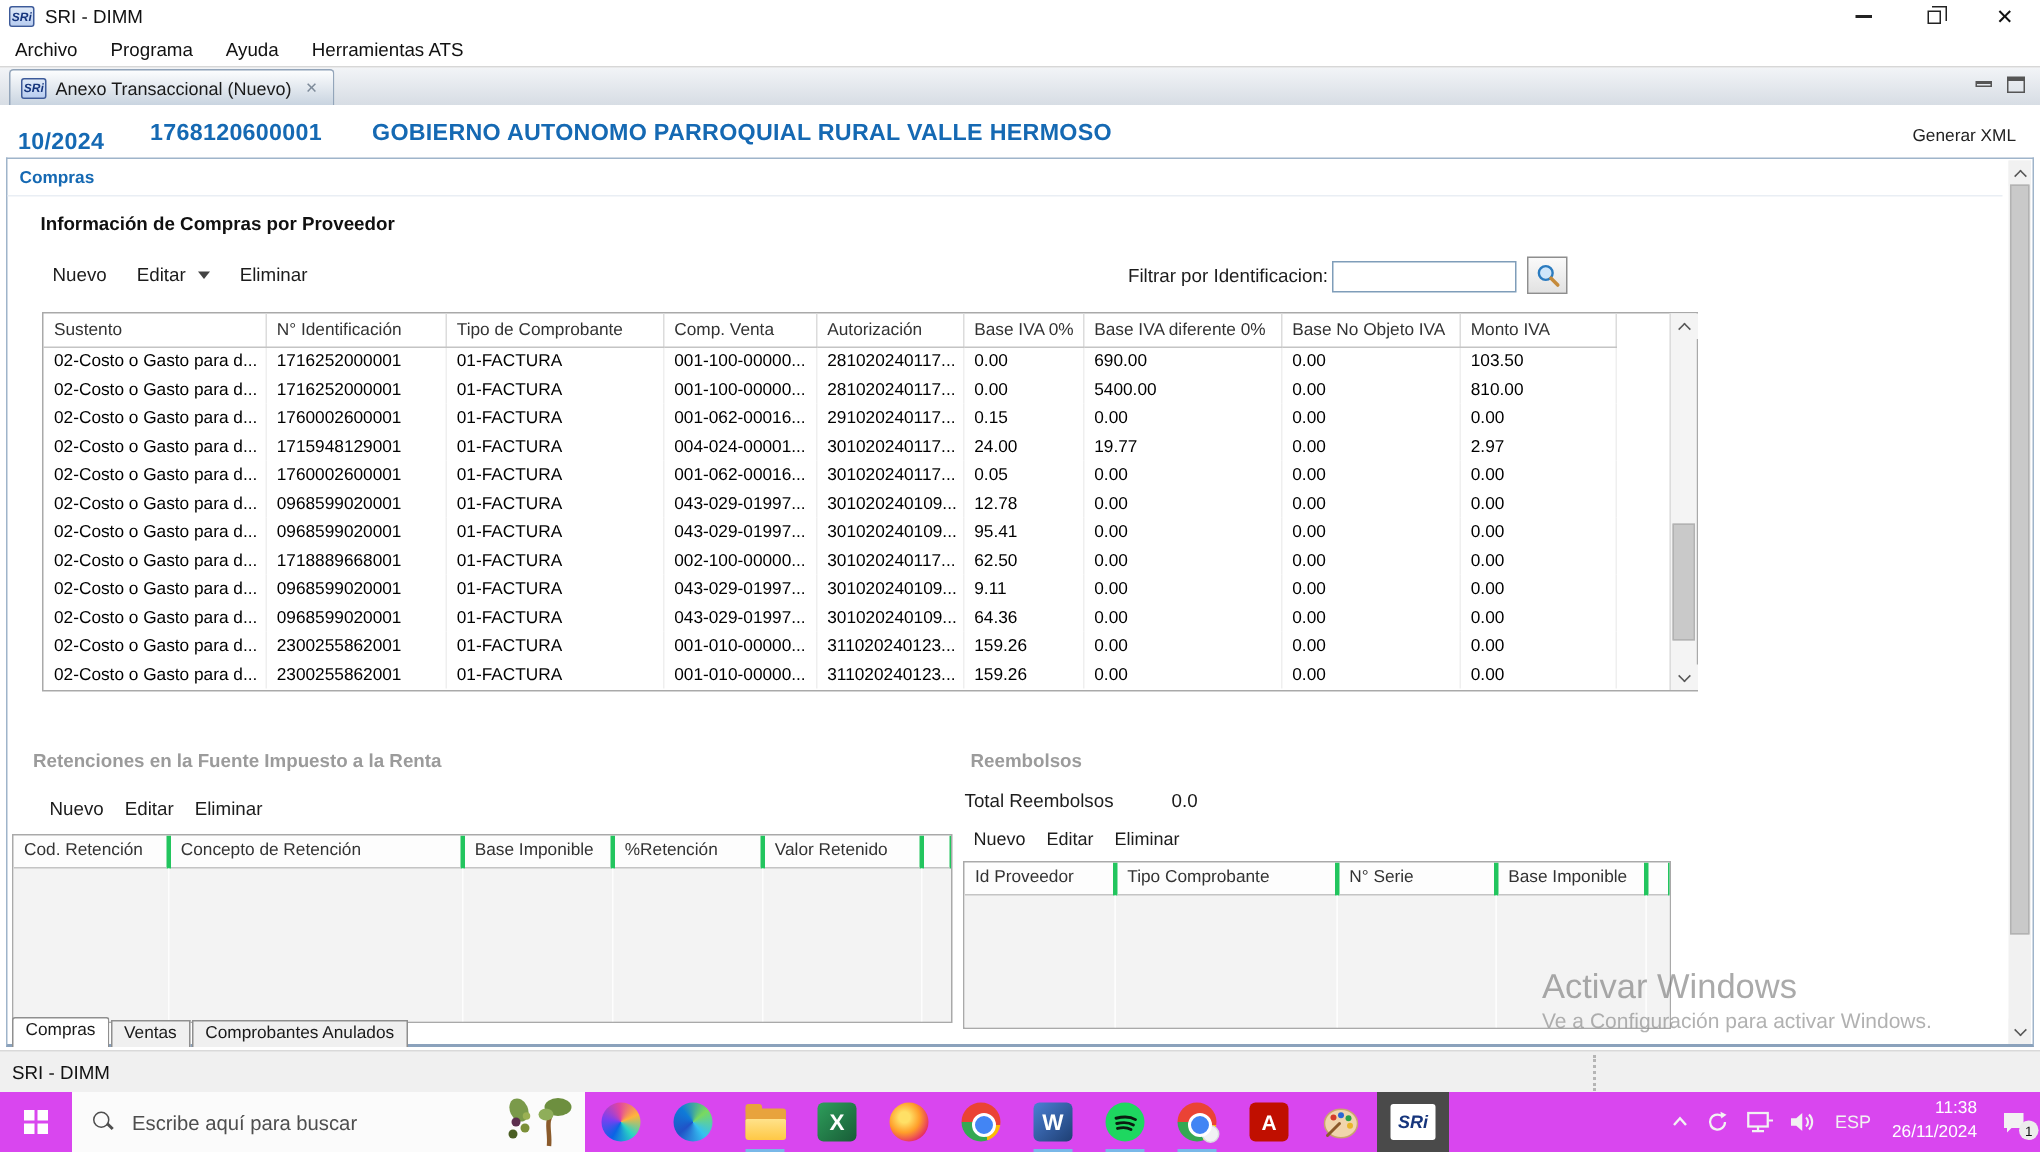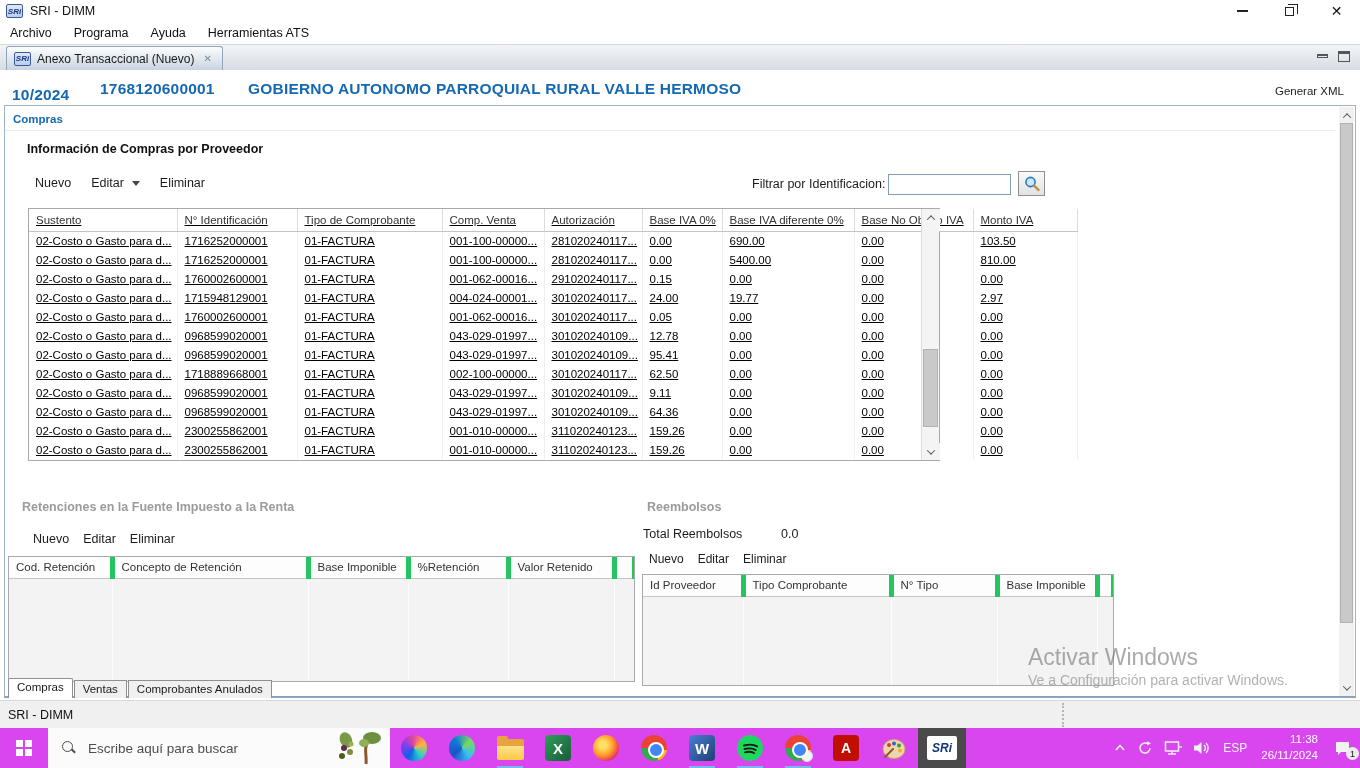--- a/index.html
+++ b/index.html
@@ -43,35 +43,35 @@
 
   .toolbar { position:absolute; display:flex; align-items:center; gap:20px; font-size:12.5px; color:#1c1c1c; }
   .tb-main { left:30px; top:70px; }
   .caret-down { width:0; height:0; border-left:4px solid transparent; border-right:4px solid transparent; border-top:5px solid #444; display:inline-block; margin-left:-12px; }
 
   .filter-label { position:absolute; left:747px; top:71px; font-size:12.5px; color:#1c1c1c; }
   .filter-input { position:absolute; left:883px; top:68px; width:123px; height:21px; border:1px solid #7f9db9; background:#fff; font-size:12px; padding:0 4px; }
   .filter-btn { position:absolute; left:1013px; top:65px; width:27px; height:25px; background:linear-gradient(#fafafa,#e2e2e2); border:1px solid #8e8e8e; display:flex; align-items:center; justify-content:center; }
 
   
-  .main-table-wrap { position:absolute; left:23px; top:102px; width:912px; height:253px; border:1px solid #a9a9a9; background:#fff;text-decoration:underline; }
+  .main-table-wrap { position:absolute; left:23px; top:102px; width:1104px; height:253px; border:1px solid #a9a9a9; background:#fff; }
   table.grid { border-collapse:collapse; table-layout:fixed; }
   .main-grid { width:1048px; }
   .main-grid th { height:22px; font-size:11.5px; font-weight:normal; color:#333; text-align:left; padding:0 0 0 7px; border-right:1px solid #dcdcdc; border-bottom:1px solid #c4c4c4; background:#fff; white-space:nowrap; overflow:hidden; }
   .main-grid td { height:19px; font-size:11.5px; color:#000; padding:0 0 0 7px; border-right:1px solid #efefef; white-space:nowrap; overflow:hidden; }
   .vscroll { position:absolute; right:0; top:0; width:18px; height:251px; background:#f4f4f4; border-left:1px solid #dcdcdc; }
   .sb-arrow { position:absolute; left:0; width:18px; height:17px; background:#f4f4f4; display:flex; align-items:center; justify-content:center; }
   .chev { width:6px; height:6px; border-left:1.6px solid #555; border-top:1.6px solid #555; }
   .chev.up { transform:rotate(45deg) translate(1px,1px); }
   .chev.down { transform:rotate(225deg) translate(1px,1px); }
   .sb-thumb { position:absolute; left:1px; width:15px; background:#c9c9c9; border:1px solid #b2b2b2; }
 
   
   .sec-title { position:absolute; font-size:12.5px; font-weight:bold; color:#9b9b9b;text-align:right; }
-  .sub-grid th { height:21px; font-size:11.5px; font-weight:normal; color:#333; text-align:left; padding:0 0 0 7px; border-right:5px solid #22c55e; border-bottom:1px solid #c4c4c4; background:#fdfdfd; white-space:nowrap; overflow:hidden; }
+  .sub-grid th { height:21px; font-size:11.5px; font-weight:normal; color:#333; text-align:left; padding:0 0 0 7px; border-right:3px solid #22c55e; border-bottom:1px solid #c4c4c4; background:#fdfdfd; white-space:nowrap; overflow:hidden; }
   .sub-grid td.emptycol { background:#f3f3f3; border-right:1px solid #fdfdfd; }
   .sub-wrap { position:absolute; border:1px solid #a9a9a9; background:#fff; overflow:hidden; }
   .total-row { position:absolute; font-size:12.5px; color:#1c1c1c; }
 
   
   .bottom-tabs { position:absolute; left:3px; top:572px; display:flex; align-items:flex-end; }
   .btab { height:18px; font-size:11.5px; color:#1a1a1a; background:#f0f0f0; border:1px solid #8f8f8f; border-bottom:none; padding:2px 8px 0 8px; margin-right:1px; }
   .btab.active { background:#fff; height:20px; border-radius:2px 2px 0 0; }
 
   
@@ -417,21 +417,21 @@
           <col style="width:100px">
           <col style="width:148px">
           <col style="width:106px">
           <col style="width:100px">
           <col style="width:16px">
         </colgroup>
       <thead>
         <tr>
           <th>Id Proveedor</th>
           <th>Tipo Comprobante</th>
-          <th>N° Tipo</th>
+          <th>N° Serie</th>
           <th>Base Imponible</th>
           <th></th>
         </tr>
       </thead>
       <tbody>
         <tr>
           <td class="emptycol"></td>
             <td class="emptycol"></td>
             <td class="emptycol"></td>
             <td class="emptycol"></td>

